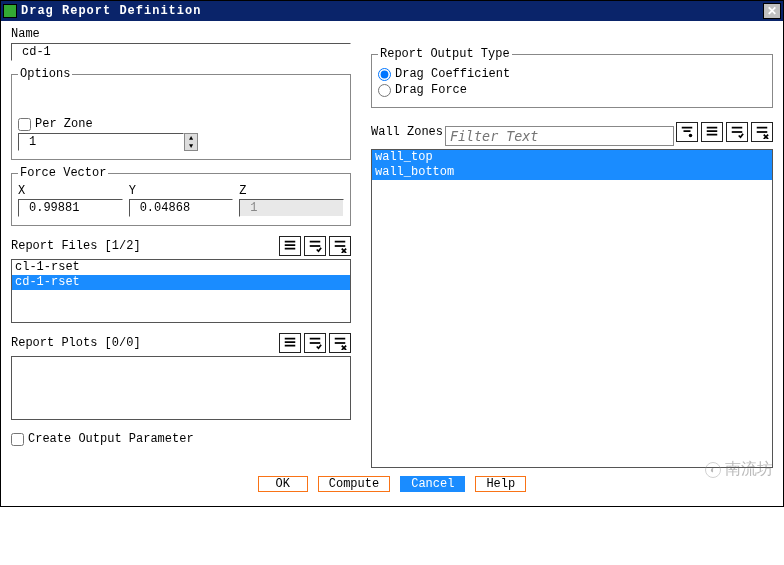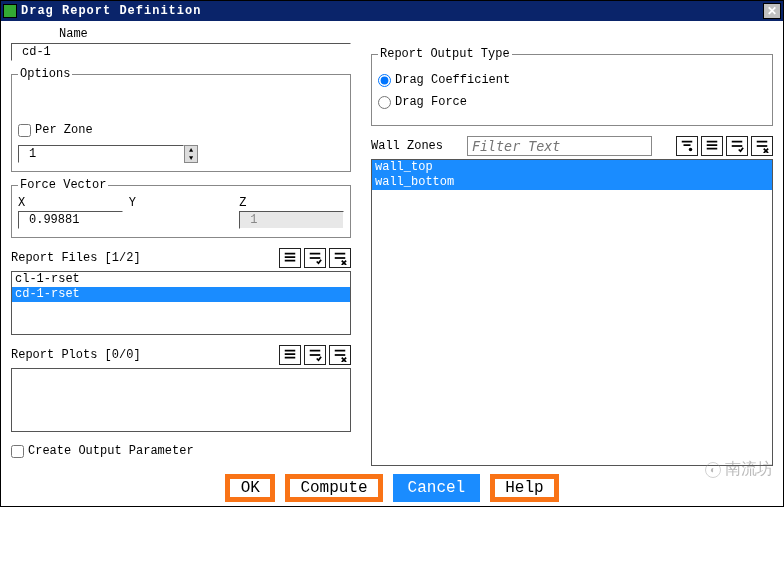--- a/index.html
+++ b/index.html
@@ -8,28 +8,28 @@
   .titlebar { height: 20px; background: linear-gradient(#0a246a, #0a246a); color: #fff; display: flex; align-items: center; padding: 0 2px; }
   .titlebar .icon-app { width: 14px; height: 14px; background: #3a3; border: 1px solid #000; margin-right: 4px; }
   .titlebar .title { flex: 1; font-weight: bold; letter-spacing: 1px; font-size: 12px; }
   .titlebar .close { width: 18px; height: 16px; background: #c0c0c0; border: 1px solid #000; display: flex; align-items: center; justify-content: center; font-weight: bold; font-family: sans-serif; cursor: pointer; }
   .content { padding: 6px 10px; display: flex; flex-direction: column; height: calc(100% - 20px); }
   .columns { display: flex; gap: 20px; flex: 1; }
   .col-left { width: 340px; display: flex; flex-direction: column; }
   .col-right { flex: 1; display: flex; flex-direction: column; }
 
   .label { margin-bottom: 2px; text-decoration: underline; }
-  .nolabel { margin-bottom: 2px; margin-left: 48px; }
+  .nolabel { margin-bottom: 2px; }
   .input { border-top: 1px solid #555; border-left: 1px solid #555; border-right: 1px solid #fff; border-bottom: 1px solid #fff; background: #fff; padding: 1px 10px; height: 18px; font-family: inherit; font-size: 12px; width: 100%; }
   .input[readonly] { background: #e8e8e8; color: #888; }
 
   fieldset { border: 1px solid #888; margin-top: 6px; padding: 4px 6px 8px 6px; }
   legend { padding: 0 2px; font-family: inherit; }
 
-  .checkbox-row, .radio-row { display: flex; align-items: center; gap: 4px; margin: 8px 0; }
+  .checkbox-row, .radio-row { display: flex; align-items: center; gap: 4px; margin: 2px 0; }
   .checkbox-row input, .radio-row input { margin: 0; }
 
   .spinner-wrap { display: flex; width: 180px; }
   .spinner-wrap .input { flex: 1; }
   .spinner-btns { display: flex; flex-direction: column; width: 14px; border: 1px solid #888; }
   .spinner-btns div { flex: 1; background: #ddd; font-size: 7px; display: flex; align-items: center; justify-content: center; cursor: pointer; line-height:1; }
 
   .vec-row { display: flex; gap: 6px; }
   .vec-col { flex: 1; }
   .vec-col .lbl { margin-bottom: 1px; }
@@ -37,25 +37,25 @@
   .section-header { display: flex; align-items: center; justify-content: space-between; margin-top: 10px; }
   .icon-btn-group { display: flex; gap: 3px; }
   .icon-btn { width: 22px; height: 20px; border: 1px solid #222; background: #fff; display: flex; align-items: center; justify-content: center; cursor: pointer; }
   .icon-btn svg { width: 14px; height: 14px; }
 
   .listbox { border: 1px solid #555; background: #fff; margin-top: 3px; overflow: hidden; }
   .listbox .item { padding: 0 3px; height: 15px; line-height: 15px; white-space: nowrap; }
   .listbox .item.selected { background: #1a8cff; color: #fff; }
   .listbox .item.highlighted { background: #1a8cff; color: #fff; }
 
-  .filter-row { display: flex; align-items: center; gap: 24px; margin-top: 10px; }
-  .filter-input { border: 1px solid #888; flex: 1; min-width: 0; padding: 2px 4px; color: #be185d; font-family: monospace; height: 20px; font-style: italic; }
+  .filter-row { display: flex; align-items: center; gap: 2px; margin-top: 10px; }
+  .filter-input { border: 1px solid #888; flex: 1; min-width: 0; padding: 2px 4px; color: #be185d; font-family: monospace; height: 20px; font-style: italic; margin-top: 8px; }
 
   .bottom-row { display: flex; align-items: center; justify-content: center; gap: 10px; padding: 8px 0; position: relative; }
-  .btn { border: 5px solid #f97316; background: #fff; padding: 0 10px; font-family: inherit; font-size: 16px; cursor: pointer; min-width: 50px; }
+  .btn { border: 1px solid #f97316; background: #fff; padding: 0 10px; font-family: inherit; font-size: 12px; cursor: pointer; min-width: 50px; }
   .btn.primary { background: #1a8cff; color: #fff; border-color: #1a8cff; }
 
   .watermark { position: absolute; right: 10px; bottom: 26px; opacity: 0.45; display: flex; align-items: center; gap: 4px; color: #666; font-family: "SimSun", serif; font-size: 16px; }
   .watermark .wm-icon { width: 16px; height: 16px; border-radius: 50%; border: 1px solid #999; display:flex; align-items:center; justify-content:center; font-size:10px;}
 </style>
 </head>
 <body>
 
 <div class="window">
   <div class="titlebar">
@@ -89,20 +89,21 @@
 
         <fieldset>
           <legend>Force Vector</legend>
           <div class="vec-row">
             <div class="vec-col">
               <div class="lbl">X</div>
               <input class="input" value="0.99881" style="">
             </div>
             <div class="vec-col">
               <div class="lbl">Y</div>
+              <input class="input" value="0.04868" style="">
             </div>
             <div class="vec-col">
               <div class="lbl">Z</div>
               <input class="input" readonly="" value="1" style="">
             </div>
           </div>
         </fieldset>
 
         <div class="section-header">
           <span>Report Files [1/2]</span>

